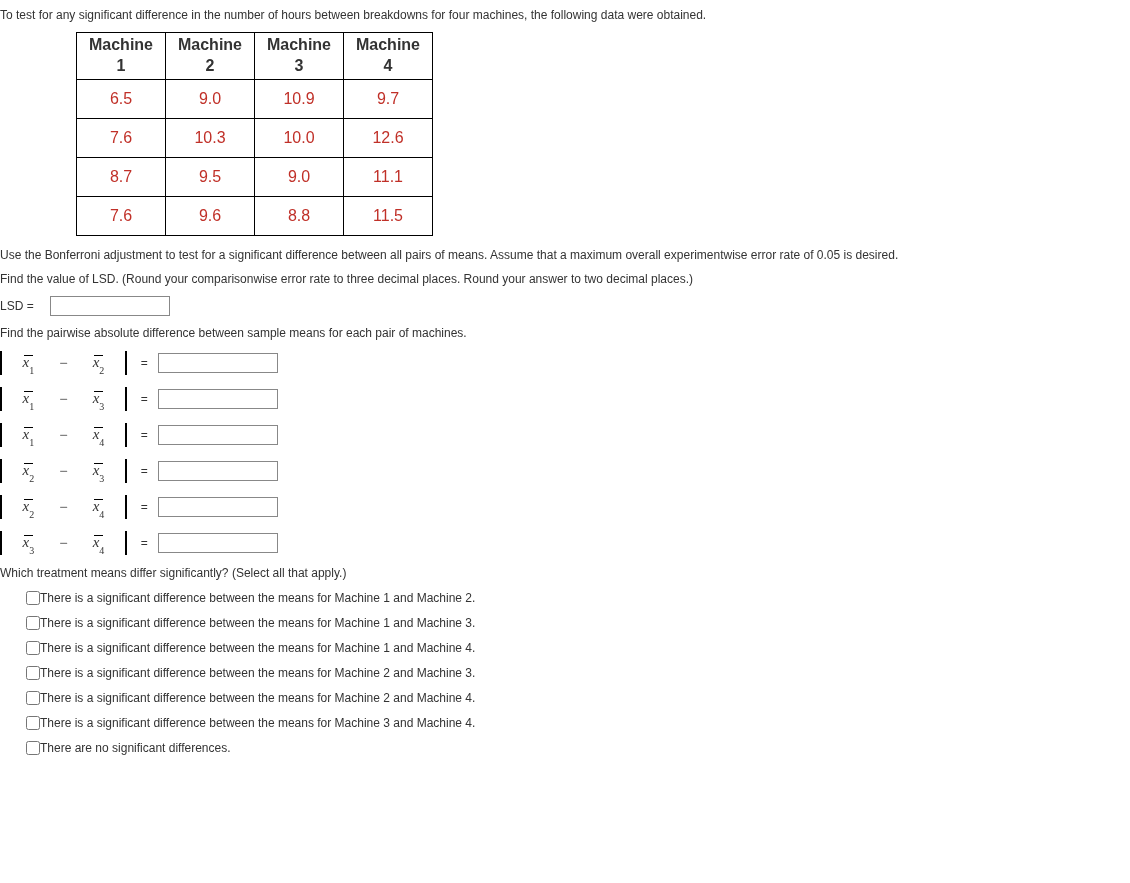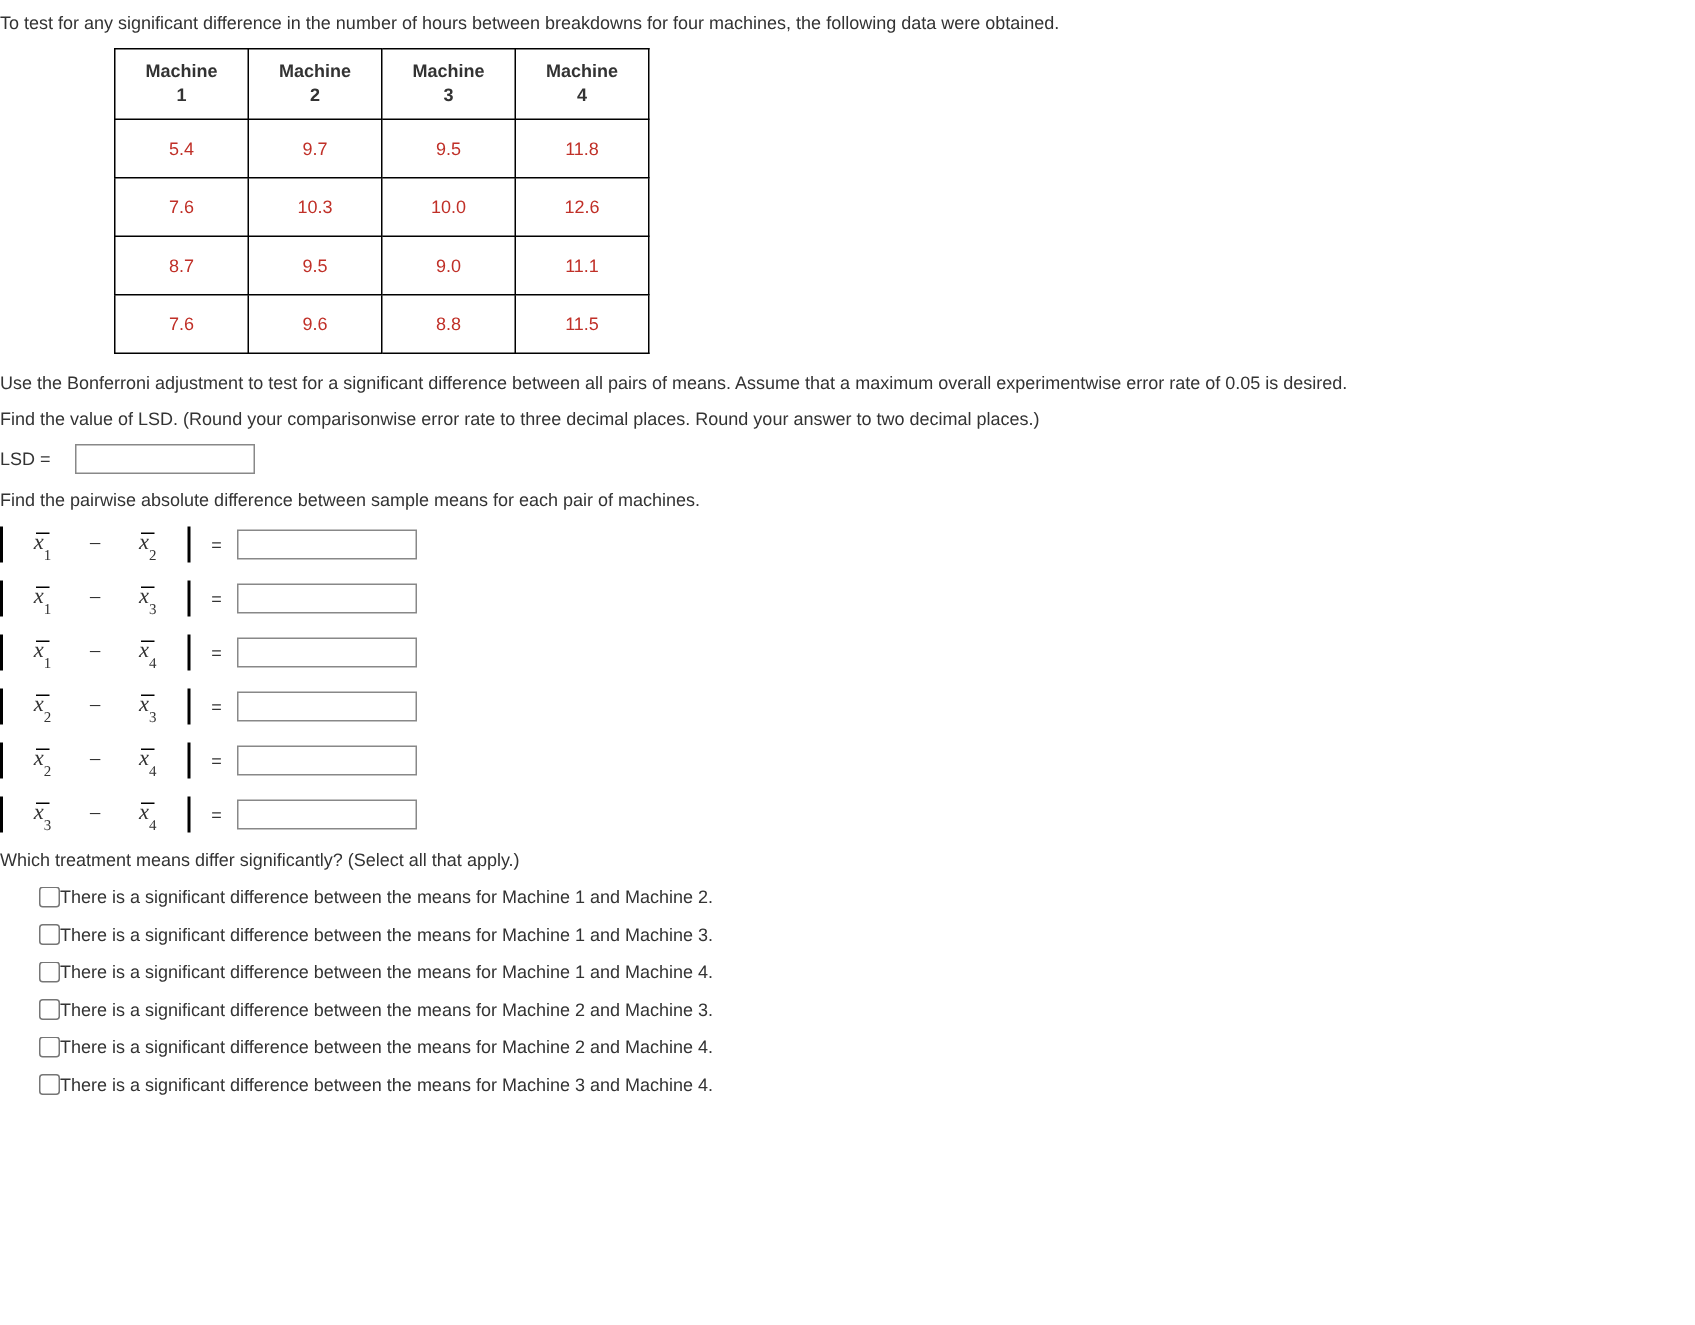--- a/index.html
+++ b/index.html
@@ -15,21 +15,21 @@
     margin: 4px 0 10px 0;
   }
   table.data {
     border-collapse: collapse;
     margin: 8px 0 12px 76px;
   }
   table.data th, table.data td {
     border: 1px solid #000;
     text-align: center;
     vertical-align: middle;
-    font-size: 12px;
+    font-size: 16px;
   }
   table.data th {
     width: 86px;
     height: 44px;
     font-weight: bold;
     color: #333;
     background: #fff;
   }
   table.data td {
     width: 86px;
@@ -132,24 +132,24 @@
         <th>
           <div class="th-inner">Machine<br>3</div>
         </th>
         <th>
           <div class="th-inner">Machine<br>4</div>
         </th>
       </tr>
     </thead>
   <tbody id="tbody">
       <tr>
-        <td>5.4</td>
+        <td>6.5</td>
+        <td>9.0</td>
+        <td>10.9</td>
         <td>9.7</td>
-        <td>9.5</td>
-        <td>11.8</td>
       </tr>
       <tr>
         <td>7.6</td>
         <td>10.3</td>
         <td>10.0</td>
         <td>12.6</td>
       </tr>
       <tr>
         <td>8.7</td>
         <td>9.5</td>
@@ -264,13 +264,17 @@
       <span>There is a significant difference between the means for Machine 2 and Machine 3.</span>
     </label>
     <label class="check-row">
       <input type="checkbox" style="">
       <span>There is a significant difference between the means for Machine 2 and Machine 4.</span>
     </label>
     <label class="check-row">
       <input type="checkbox" style="">
       <span>There is a significant difference between the means for Machine 3 and Machine 4.</span>
     </label>
+    <label class="check-row">
+      <input type="checkbox" style="">
+      <span>There are no significant differences.</span>
+    </label>
   </div>
 
 </body></html>

